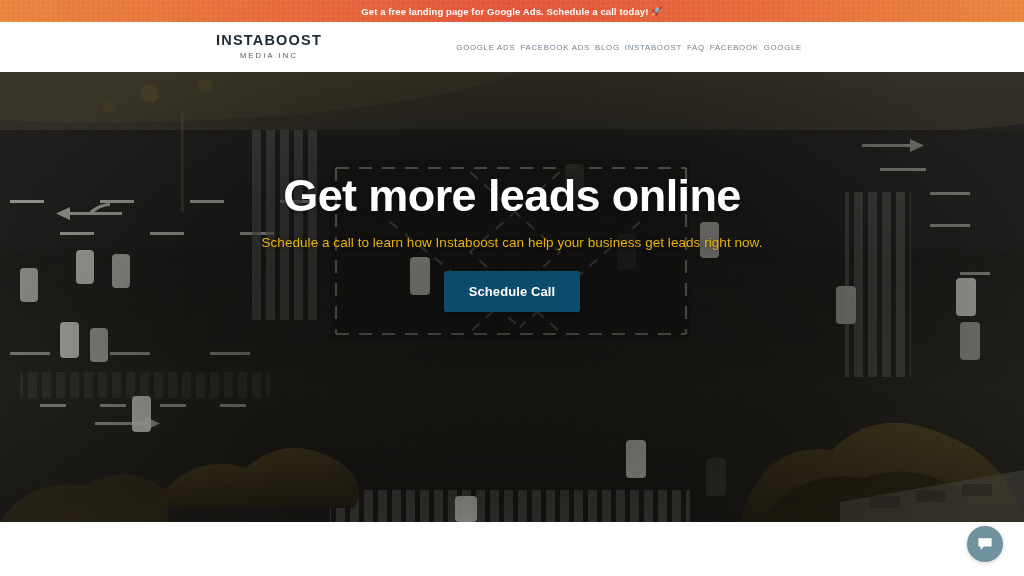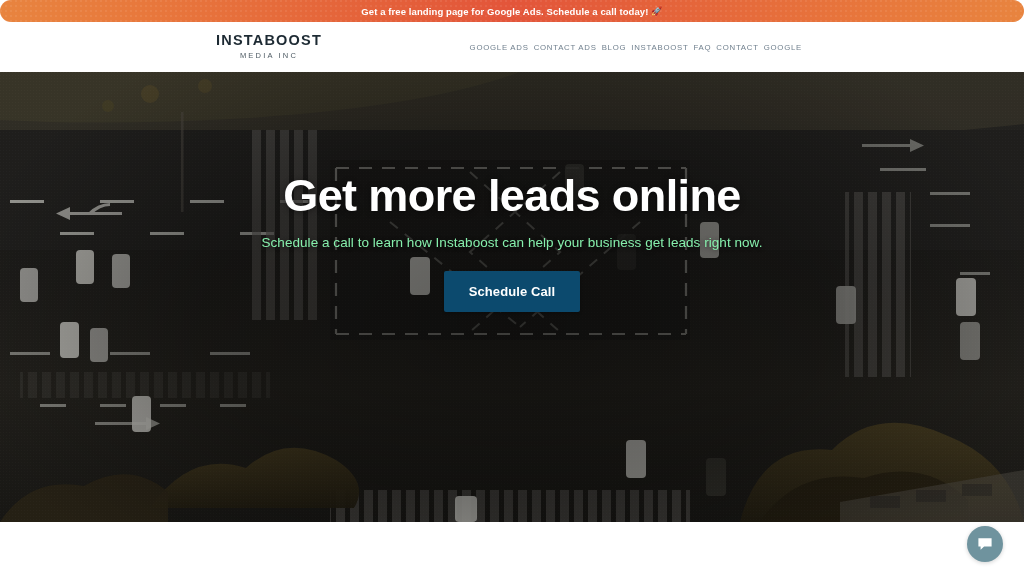--- a/index.html
+++ b/index.html
@@ -13,21 +13,20 @@
 
   
   .promo-banner {
     position: absolute; top: 0; left: 0;
     width: 1024px; height: 22px;
     background: linear-gradient(90deg,
         #e8843f 0%, #e8783c 14%, #e4603a 38%,
         #e3553a 50%, #e4603a 62%, #e8783c 86%, #e8843f 100%);
     display: flex; align-items: center; justify-content: center;
     overflow: hidden;
-    border-radius: 11px;
   }
   .promo-banner::after {
     content: ""; position: absolute; inset: 0;
     background-image:
       radial-gradient(circle at 1px 1px, rgba(255,255,255,.13) 1px, transparent 1.2px);
     background-size: 5px 5px;
     opacity: .55; pointer-events: none;
   }
   .promo-text {
     position: relative; z-index: 2;
@@ -79,21 +78,21 @@
     position: absolute; inset: 0; z-index: 5;
     display: flex; flex-direction: column; align-items: center;
     padding-top: 100px;
   }
   .hero-title {
     font-size: 45px; font-weight: bold; color: #ffffff;
     letter-spacing: -.6px; line-height: 1.05;
     text-shadow: 0 1px 6px rgba(0,0,0,.45);
   }
   .hero-sub {
-    margin-top: 16px; font-size: 13.5px; color: #86efac;
+    margin-top: 16px; font-size: 13.5px; color: #eab308;
     font-weight: normal; letter-spacing: .05px;
     text-shadow: 0 1px 4px rgba(0,0,0,.5);
   }
   .hero-cta {
     margin-top: 21px;
     background: #0c4a6e; color: #ffffff;
     border: none; border-radius: 2px;
     padding: 13px 25px;
     font-family: "Liberation Sans", sans-serif;
     font-size: 13px; font-weight: bold; letter-spacing: .1px;
@@ -126,25 +125,25 @@
     <span class="promo-emoji">🚀</span>
   </div>
 
   <header class="site-header">
     <div class="brand">
       <div class="brand-name">INSTABOOST</div>
       <div class="brand-sub">MEDIA INC</div>
     </div>
     <nav class="main-nav">
       <a class="nav-link">GOOGLE ADS</a>
-      <a class="nav-link">CONTACT ADS</a>
+      <a class="nav-link">FACEBOOK ADS</a>
       <a class="nav-link">BLOG</a>
       <a class="nav-link">INSTABOOST</a>
       <a class="nav-link">FAQ</a>
-      <a class="nav-link">CONTACT</a>
+      <a class="nav-link">FACEBOOK</a>
       <a class="nav-link">GOOGLE</a>
     </nav>
   </header>
 
   <section class="hero">
     <div class="hero-photo">
       <svg viewBox="0 0 1024 450" preserveAspectRatio="none" aria-hidden="true">
         <defs>
           <linearGradient id="asphalt" x1="0" y1="0" x2="0" y2="1">
             <stop offset="0%" stop-color="#2b2926"></stop>

